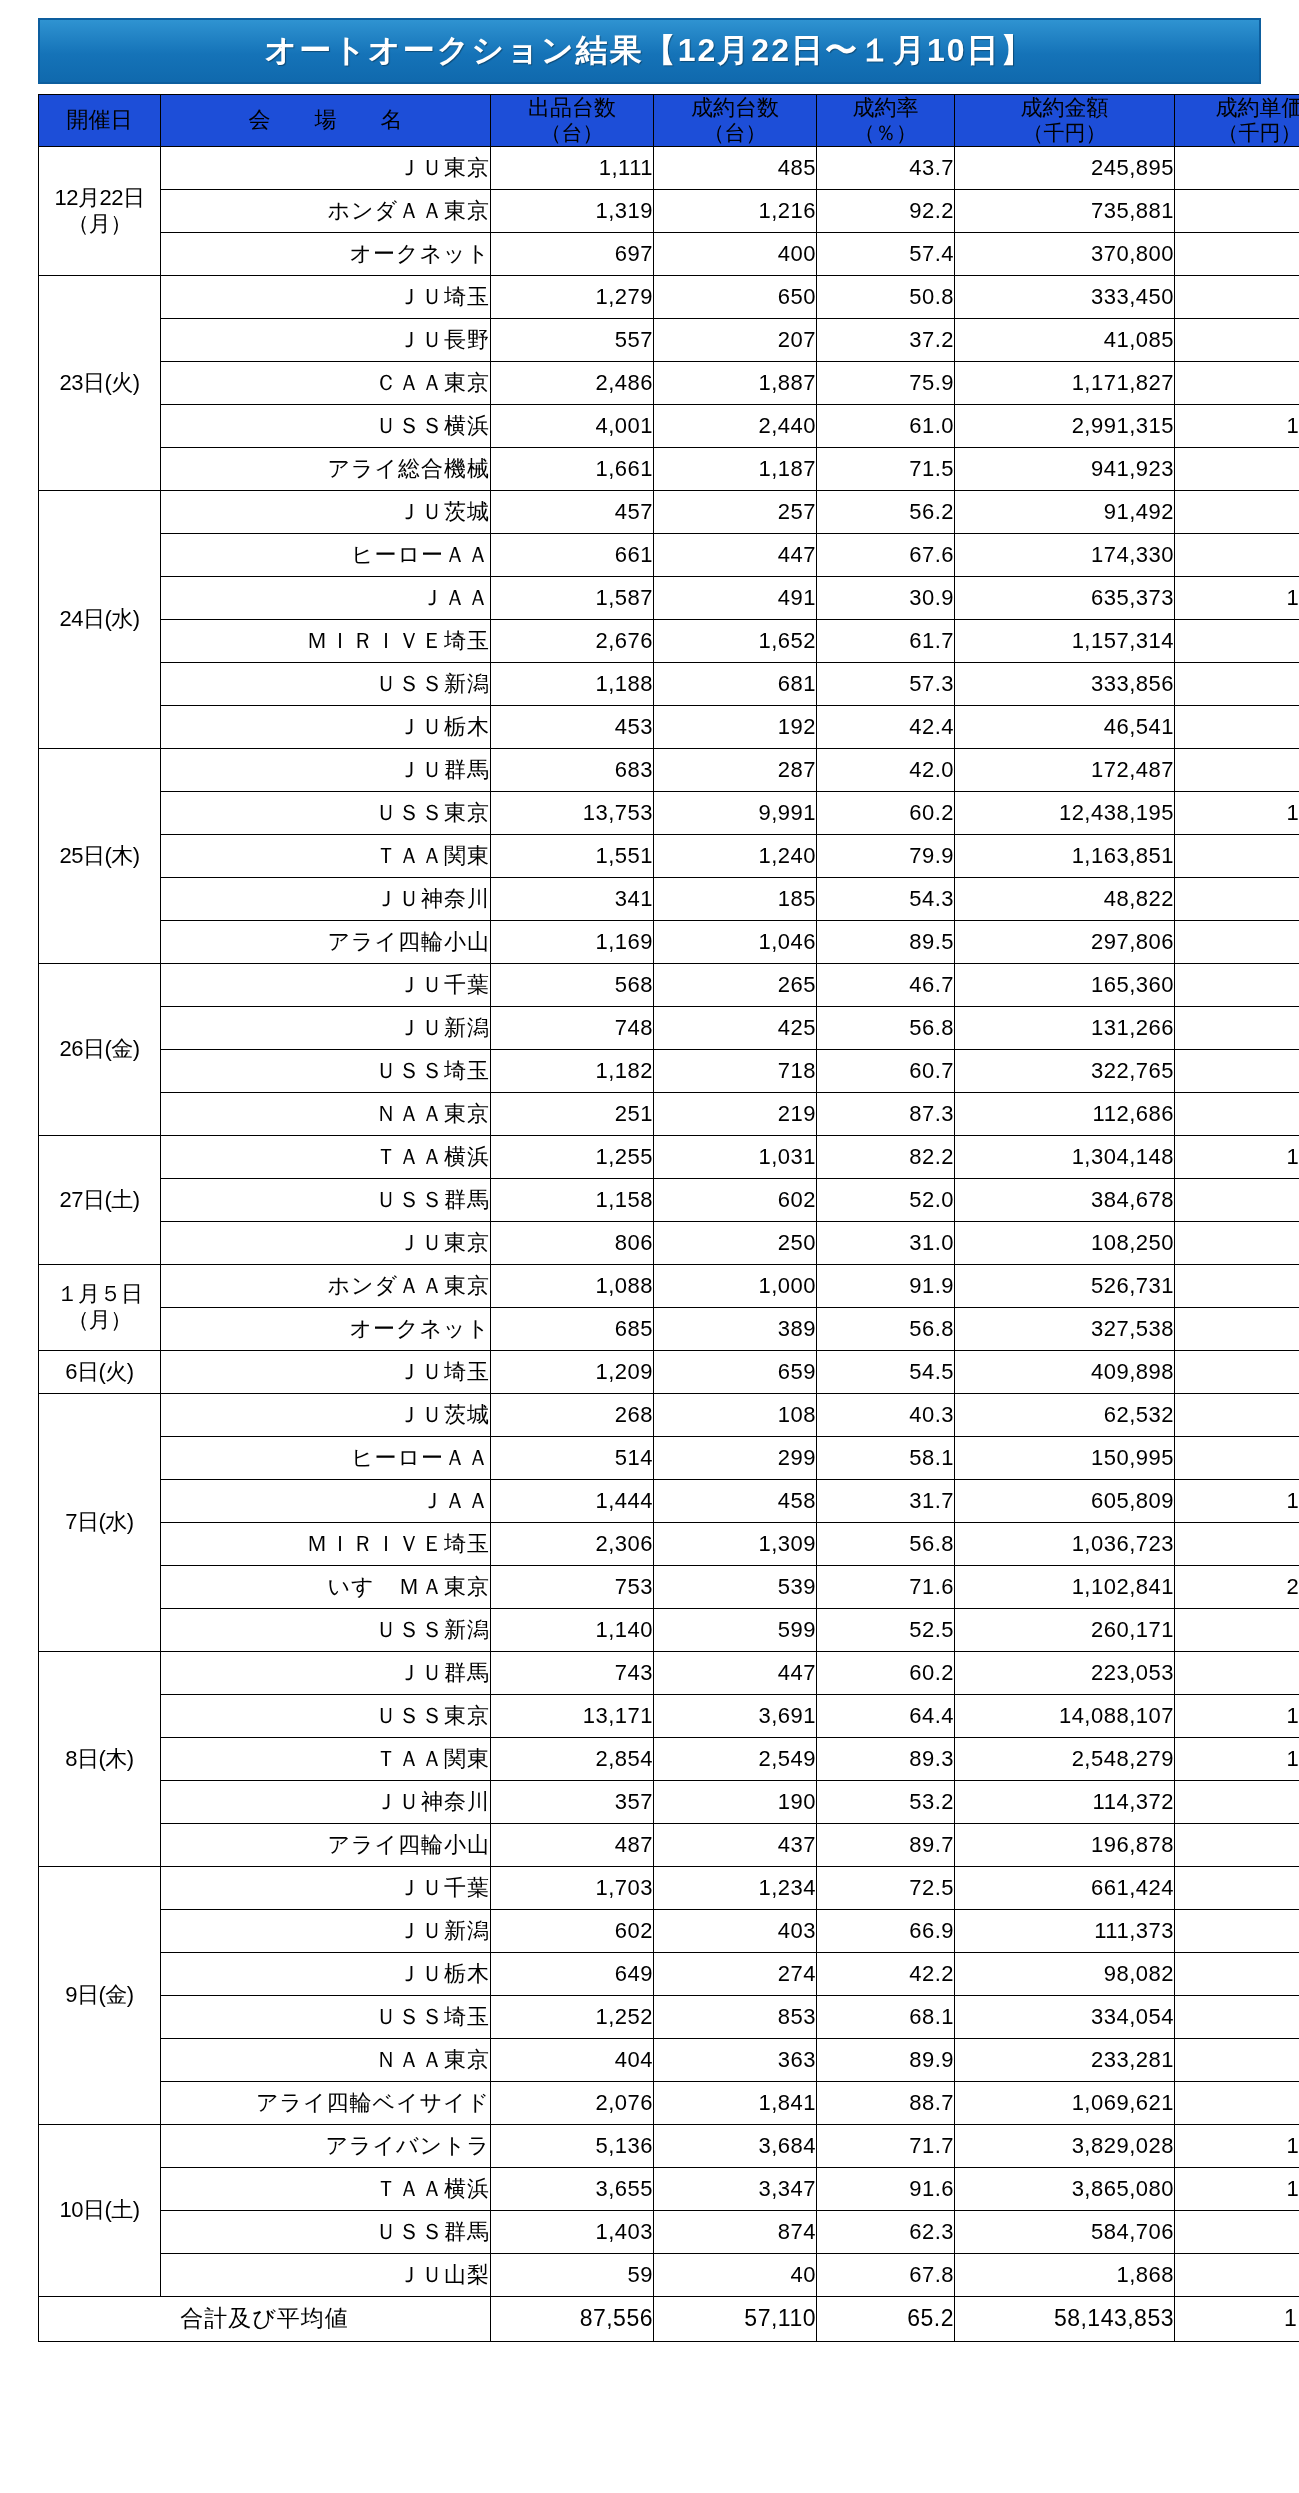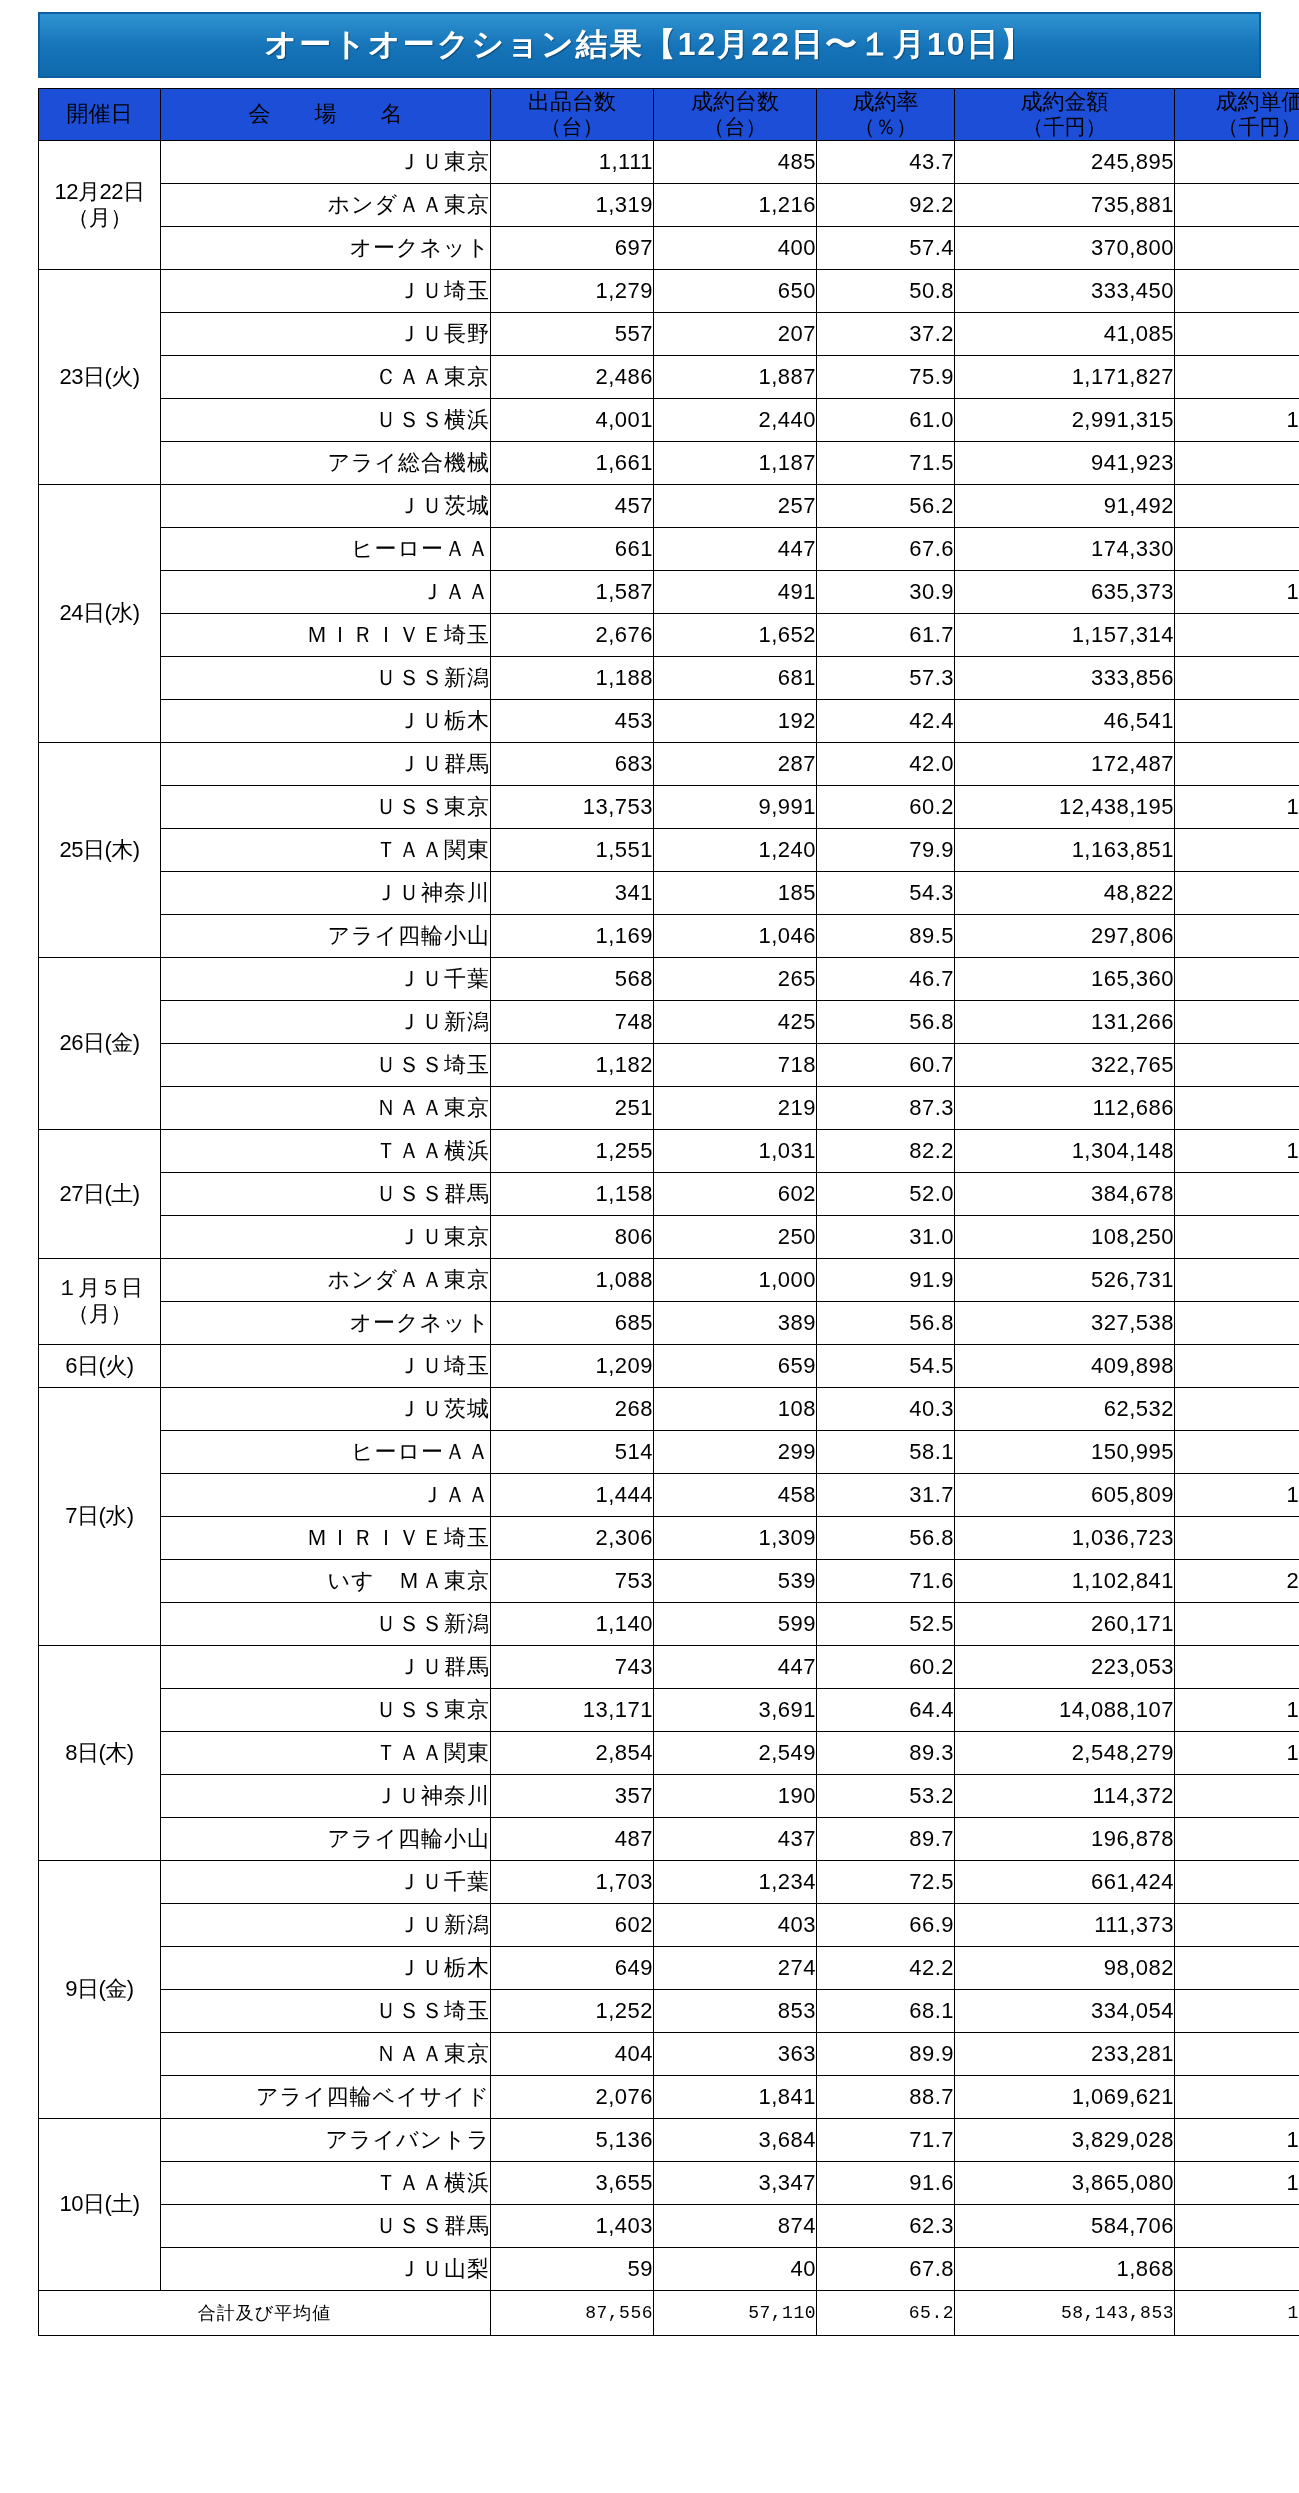--- a/index.html
+++ b/index.html
@@ -8,21 +8,21 @@
     background: #ffffff;
   }
   body {
     width: 1299px;
     font-family: "Liberation Sans", "DejaVu Sans", sans-serif;
     color: #000000;
   }
   .page {
     width: 1299px;
     box-sizing: border-box;
-    padding: 12px 38px 10px 38px;
+    padding: 18px 38px 10px 38px;
   }
   .title-bar {
     background: #1b7fc4;
     background: linear-gradient(180deg, #2f93d1 0%, #1573b8 55%, #1069ad 100%);
     border: 2px solid #0d5e9e;
     height: 62px;
     display: flex;
     align-items: center;
     justify-content: center;
     margin-bottom: 10px;
@@ -77,23 +77,22 @@
     font-size: 23px;
     letter-spacing: 1px;
   }
   td.num-cell {
     text-align: right;
     padding-right: 14px;
     font-size: 23px;
     letter-spacing: 0.5px;
   }
   tr.total-row td {
-    font-size: 18px;
+    font-size: 23px;
     height: 44px;
-    font-family: Liberation Mono, monospace;
   }
   td.total-label {
     text-align: center;
     letter-spacing: 1px;
   }
   .footnote {
     text-align: right;
     font-size: 21px;
     margin-top: 8px;
     padding-right: 2px;

